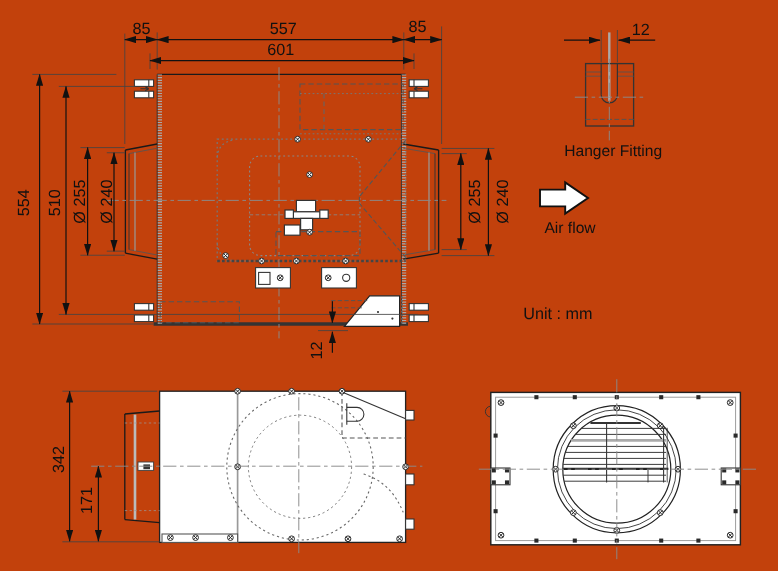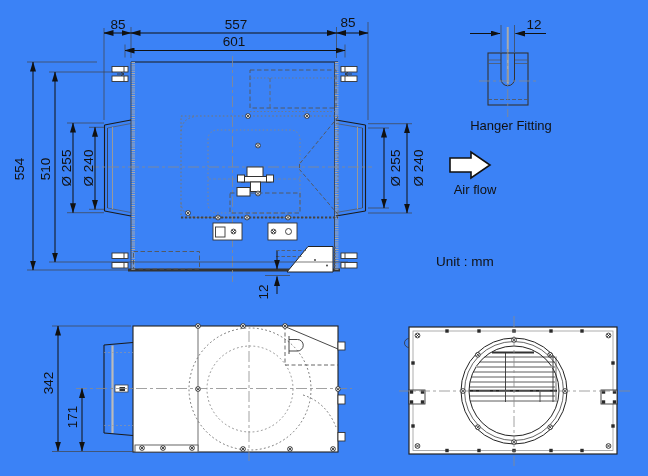--- a/index.html
+++ b/index.html
@@ -1,16 +1,16 @@
 <!DOCTYPE html>
 <html><head>
 <meta charset="utf-8">
 <style>
   html,body{margin:0;padding:0;background:#fff;}
-  #stage{position:relative;width:648px;height:476px;background:#3b82f6;overflow:hidden;
+  #stage{position:relative;width:648px;height:476px;background:#c2410c;overflow:hidden;
          font-family:"Liberation Sans",sans-serif;}
   svg{display:block;}
   text{font-family:"Liberation Sans",sans-serif;fill:#111;}
   .dim{font-size:13.5px;}
   .cap{font-size:13px;}
   .thin{stroke:#444;stroke-width:.7;}
   .dimln{stroke:#111;stroke-width:1;}
   .out{stroke:#1a1a1a;stroke-width:1.1;fill:none;}
   .cl{stroke:#8a8a8a;stroke-width:.8;fill:none;stroke-dasharray:11 3 3 3;}
   .dot1{stroke:#777;stroke-width:1;fill:none;stroke-dasharray:1.6 2.2;}

